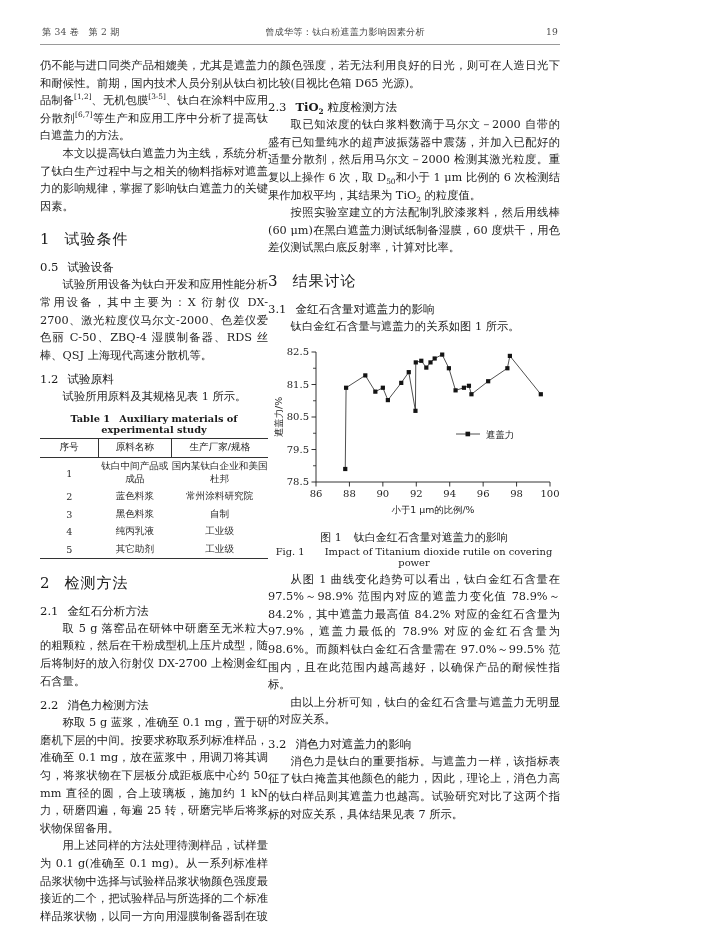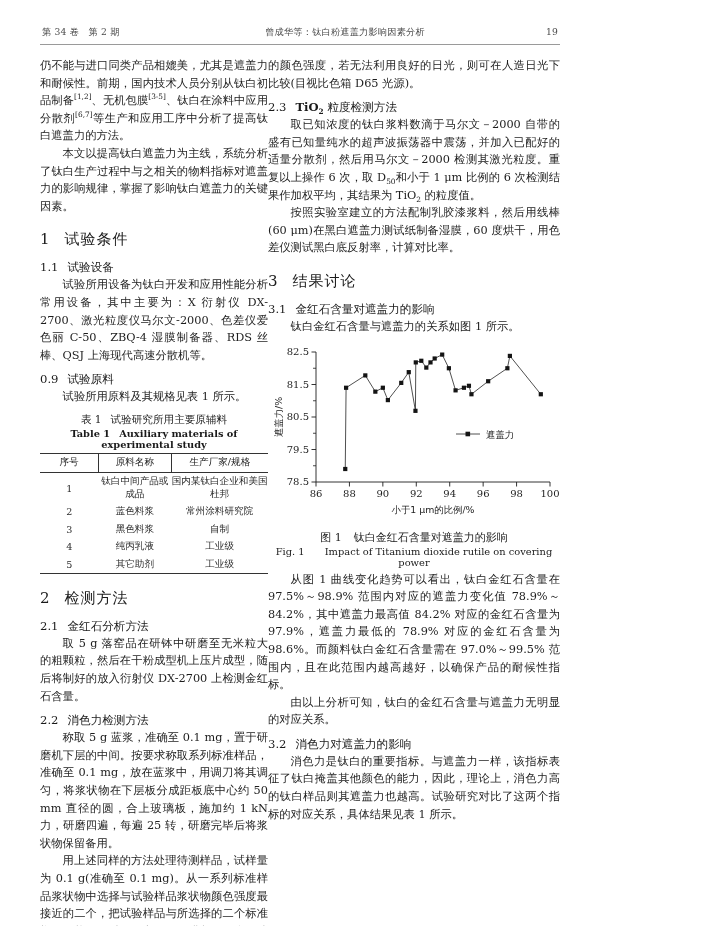--- a/index.html
+++ b/index.html
@@ -110,33 +110,30 @@
 
       <p class="tx">仍不能与进口同类产品相媲美，尤其是遮盖力和耐候性。前期，国内技术人员分别从钛白初品制备<sup>[1,2]</sup>、无机包膜<sup>[3-5]</sup>、钛白在涂料中应用分散剂<sup>[6,7]</sup>等生产和应用工序中分析了提高钛白遮盖力的方法。</p>
 
       <p class="tx ind">本文以提高钛白遮盖力为主线，系统分析了钛白生产过程中与之相关的物料指标对遮盖力的影响规律，掌握了影响钛白遮盖力的关键因素。</p>
 
       <h2 class="sec">
         <span class="num">1</span><span>试验条件</span>
       </h2>
 
       <h3 class="sub">
-        <span class="num">1.1</span><span>试验设备</span>
+        <span class="num">0.5</span><span>试验设备</span>
       </h3>
       <p class="tx ind">试验所用设备为钛白开发和应用性能分析常用设备，其中主要为：X 衍射仪 DX-2700、激光粒度仪马尔文-2000、色差仪爱色丽 C-50、ZBQ-4 湿膜制备器、RDS 丝棒、QSJ 上海现代高速分散机等。</p>
 
       <h3 class="sub">
-        <span class="num">0.9</span><span>试验原料</span>
+        <span class="num">1.2</span><span>试验原料</span>
       </h3>
       <p class="tx ind">试验所用原料及其规格见表 1 所示。</p>
 
       <div class="tabwrap">
-        <div class="tcap">
-          <span class="lbl">表 1</span><span>试验研究所用主要原辅料</span>
-        </div>
         <div class="tcap-en">
           <span class="lbl">Table 1</span><span>Auxiliary materials of experimental study</span>
         </div>
         <table class="t1">
           <thead>
             <tr>
               <th class="c0">序号</th>
               <th class="c1">原料名称</th>
               <th class="c2">生产厂家/规格</th>
             </tr>
@@ -280,17 +277,17 @@
           <span class="lbl">Fig. 1</span><span>Impact of Titanium dioxide rutile on covering power</span>
         </div>
       </div>
 
       <p class="tx ind">从图 1 曲线变化趋势可以看出，钛白金红石含量在 97.5%～98.9% 范围内对应的遮盖力变化值 78.9%～84.2%，其中遮盖力最高值 84.2% 对应的金红石含量为 97.9%，遮盖力最低的 78.9% 对应的金红石含量为 98.6%。而颜料钛白金红石含量需在 97.0%～99.5% 范围内，且在此范围内越高越好，以确保产品的耐候性指标。</p>
       <p class="tx ind">由以上分析可知，钛白的金红石含量与遮盖力无明显的对应关系。</p>
 
       <h3 class="sub">
         <span class="num">3.2</span><span>消色力对遮盖力的影响</span>
       </h3>
-      <p class="tx ind">消色力是钛白的重要指标。与遮盖力一样，该指标表征了钛白掩盖其他颜色的能力，因此，理论上，消色力高的钛白样品则其遮盖力也越高。试验研究对比了这两个指标的对应关系，具体结果见表 1 所示。</p>
+      <p class="tx ind">消色力是钛白的重要指标。与遮盖力一样，该指标表征了钛白掩盖其他颜色的能力，因此，理论上，消色力高的钛白样品则其遮盖力也越高。试验研究对比了这两个指标的对应关系，具体结果见表 7 所示。</p>
 
     </div>
   </div>
 </div>
 
 </body></html>

